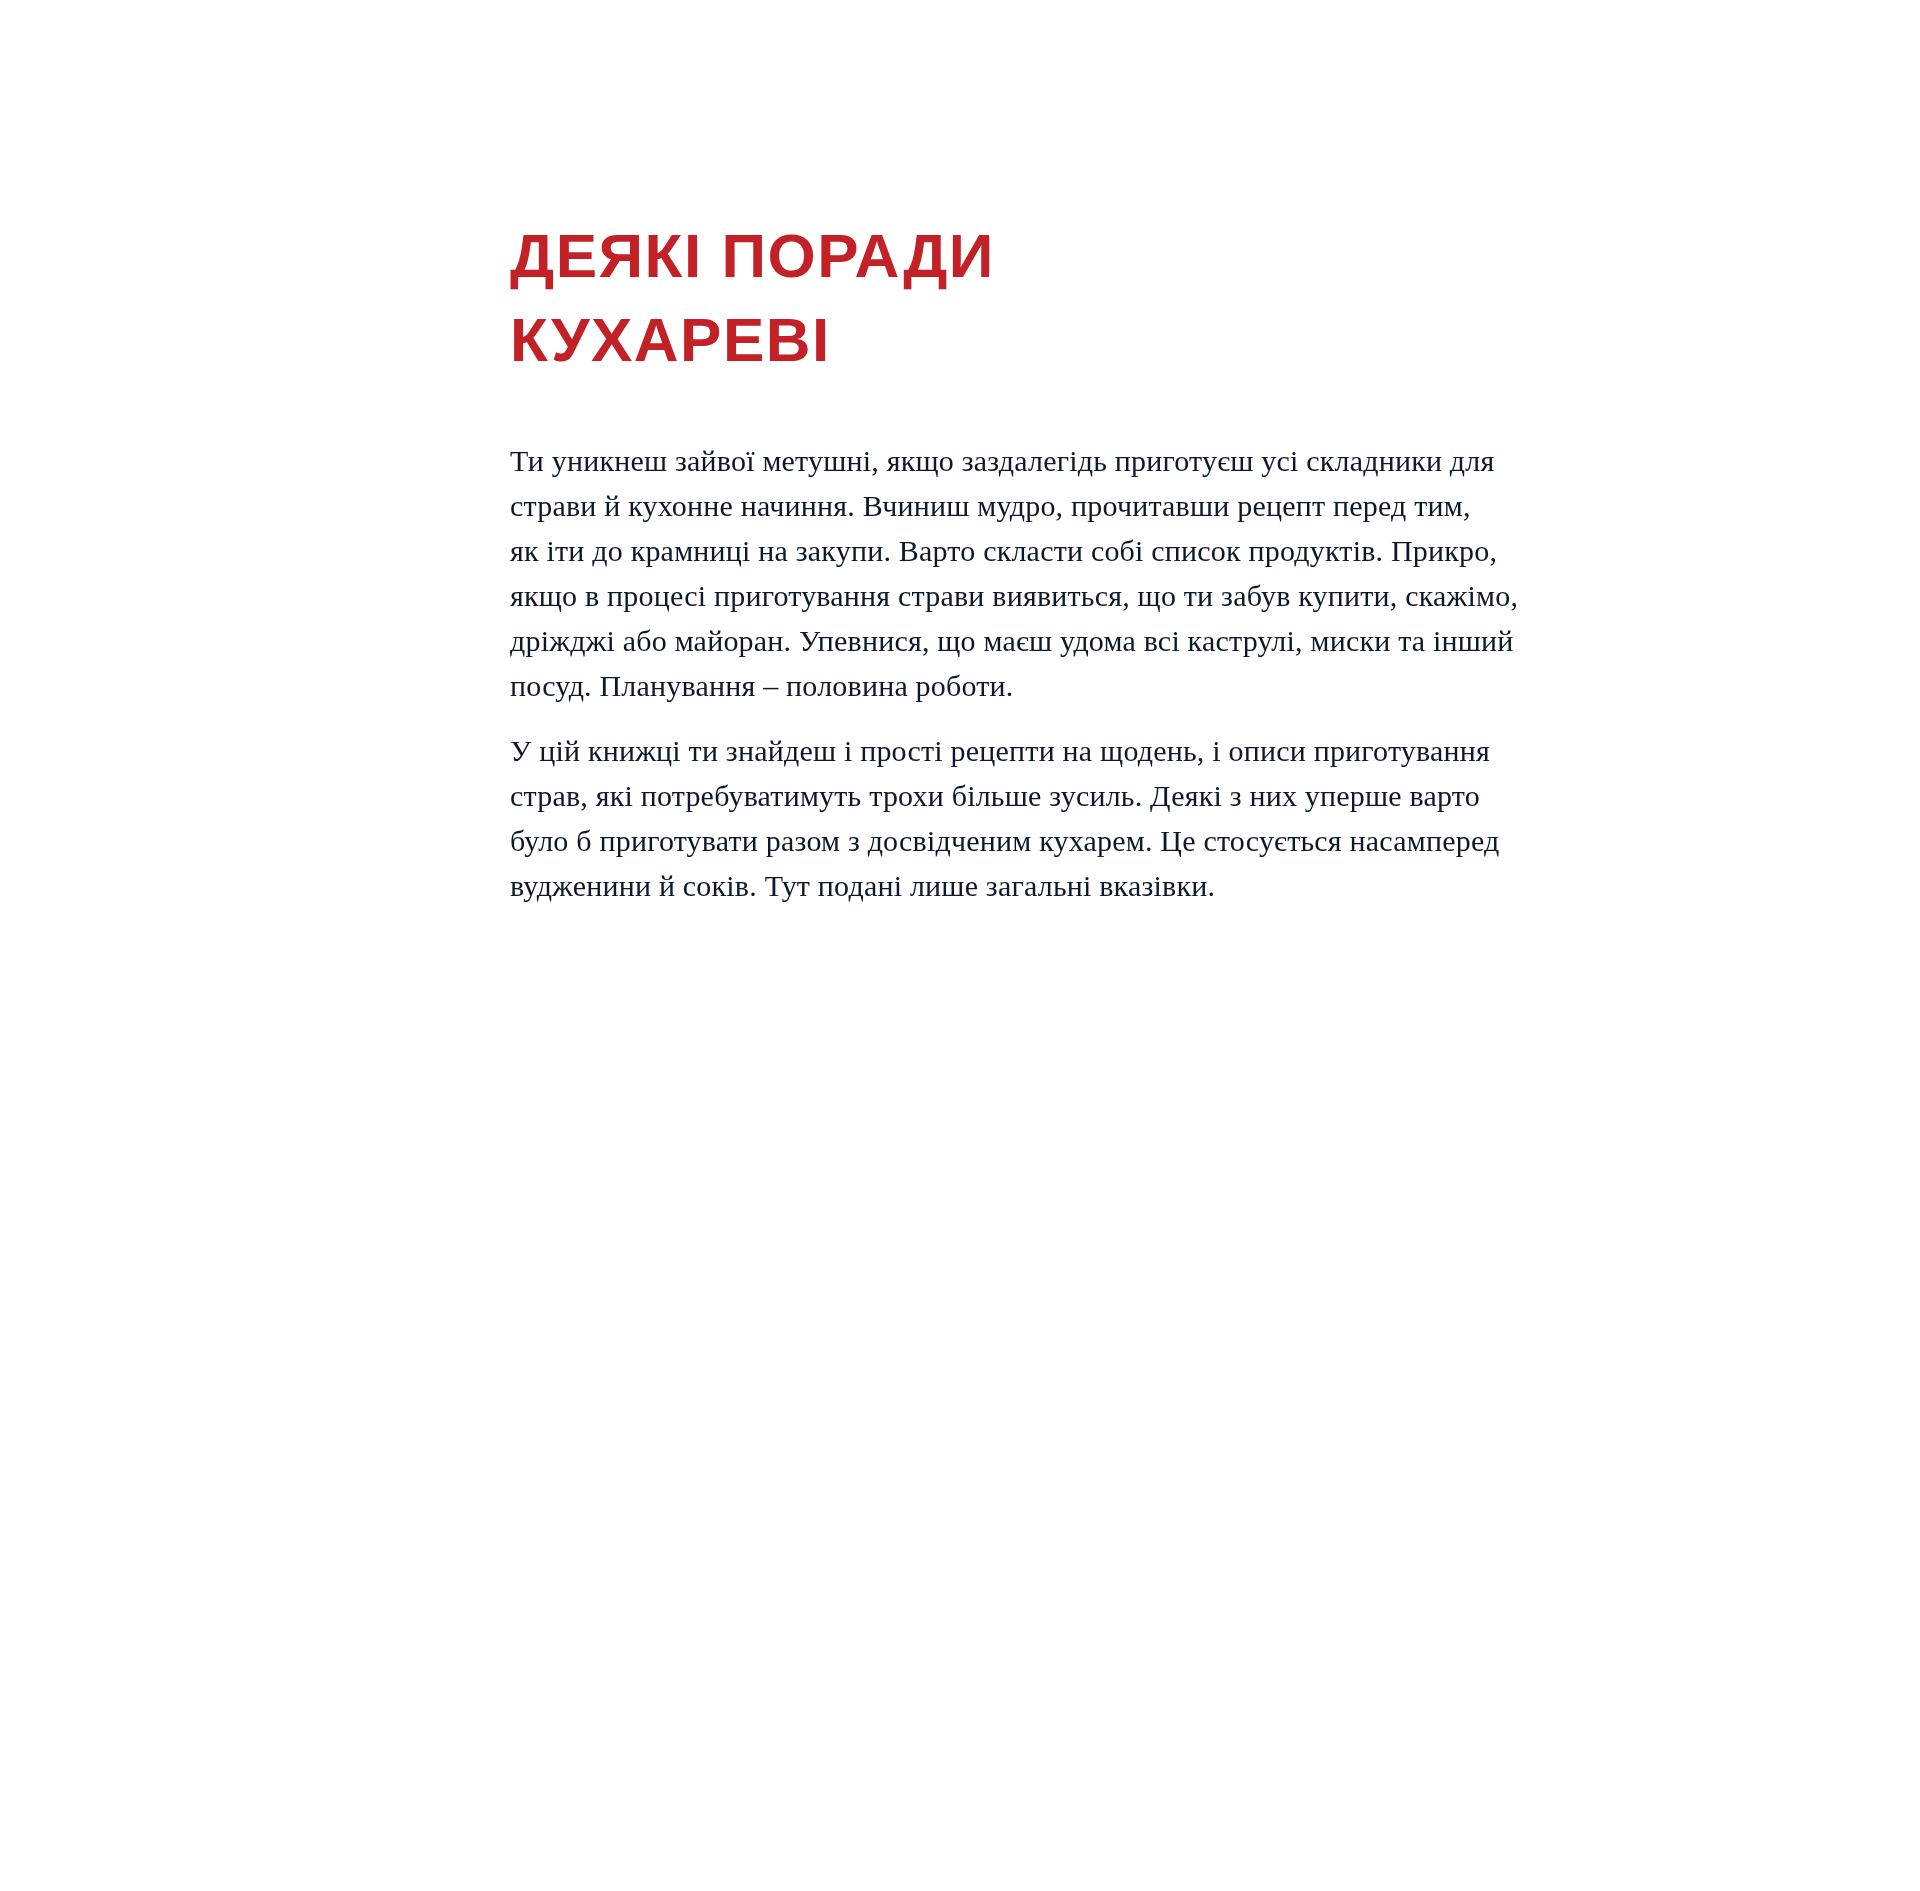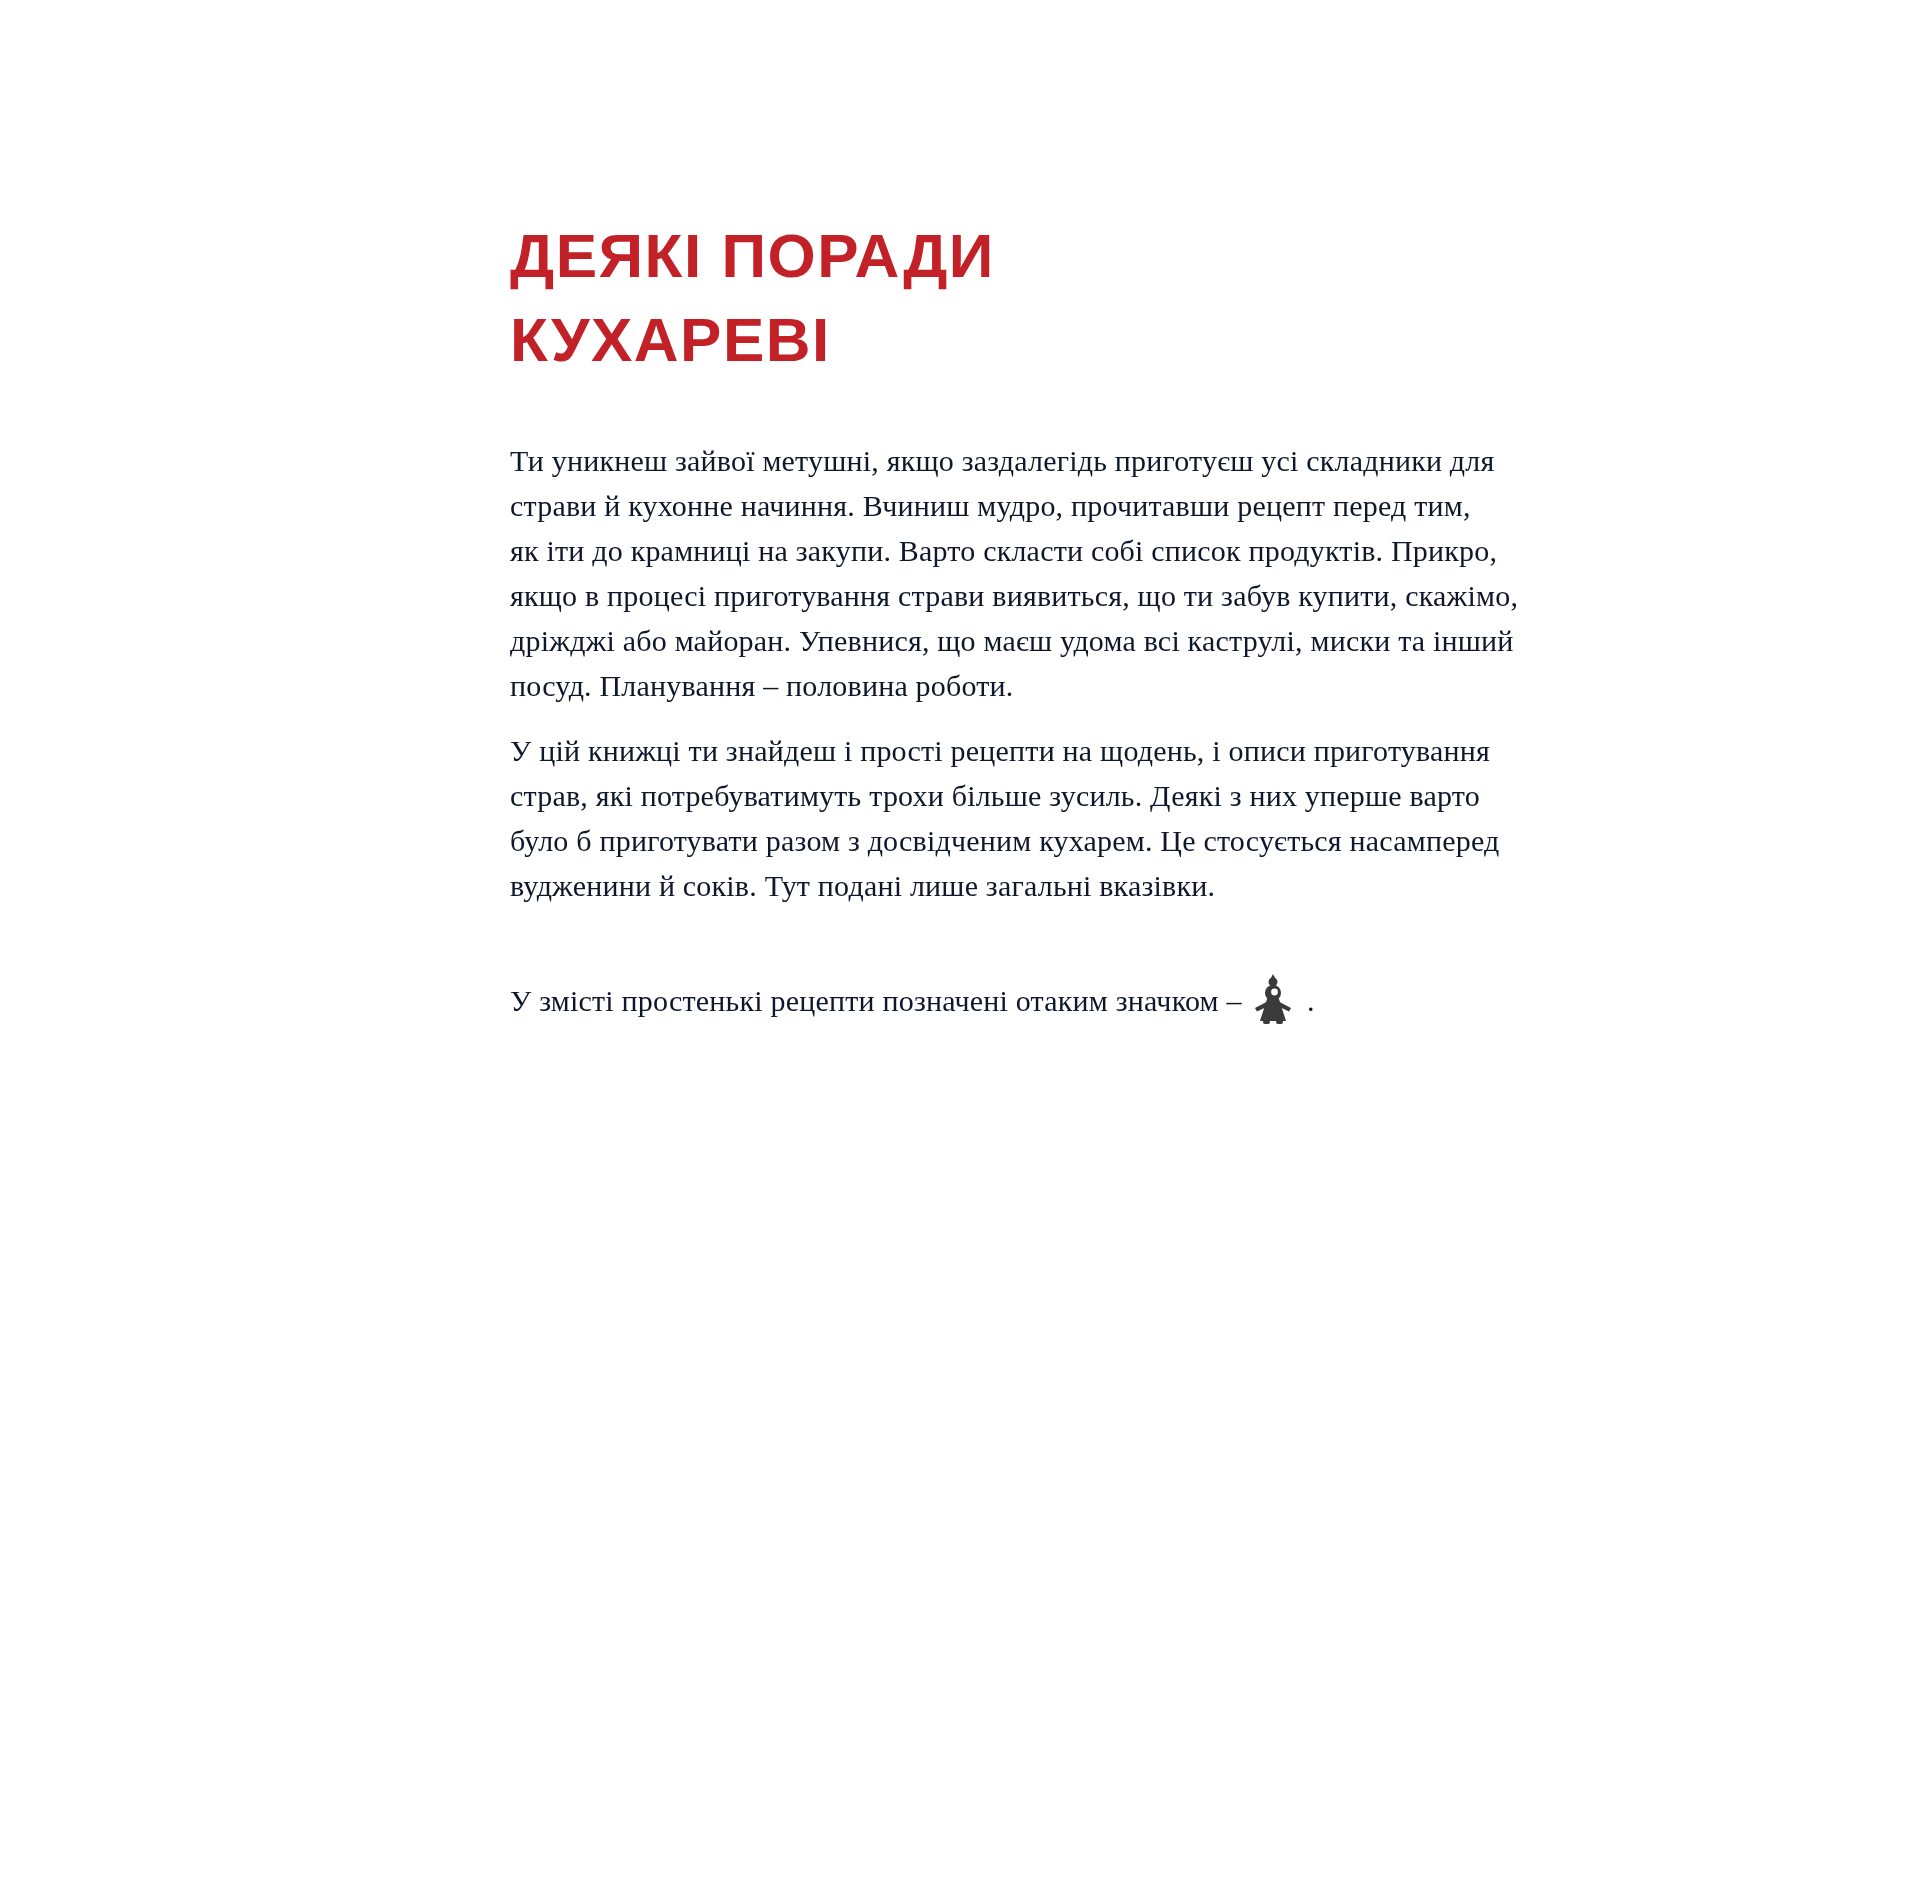--- a/index.html
+++ b/index.html
@@ -77,38 +77,19 @@
 дріжджі або майоран. Упевнися, що маєш удома всі каструлі, миски та інший
 посуд. Планування – половина роботи.</p>
 
 
       <p>У цій книжці ти знайдеш і прості рецепти на щодень, і описи приготування
 страв, які потребуватимуть трохи більше зусиль. Деякі з них уперше варто
 було б приготувати разом з досвідченим кухарем. Це стосується насамперед
 вудженини й соків. Тут подані лише загальні вказівки.</p>
 
 
-      <p class="icon-line">
-        <span>У змісті простенькі рецепти позначені отаким значком – </span><span class="inline-icon"><svg width="40" height="52" viewBox="0 0 40 52" xmlns="http://www.w3.org/2000/svg" fill="#3a3a3a">
-
-            <path d="M20 1 L23 7 L17 7 Z"></path>
-            <circle cx="20" cy="9" r="4.5"></circle>
-
-            <circle cx="20" cy="20" r="8"></circle>
-
-            <circle cx="21.5" cy="19" r="3.4" fill="#ffffff"></circle>
-
-            <path d="M14 26 L26 26 L33 48 L7 48 Z"></path>
-
-            <path d="M13.5 29 L2 35 L4 38.5 L14.5 33.5 Z"></path>
-            <path d="M26.5 29 L38 35 L36 38.5 L25.5 33.5 Z"></path>
-
-            <rect x="10" y="47" width="7" height="4" rx="2"></rect>
-            <rect x="23" y="47" width="7" height="4" rx="2"></rect>
-          </svg></span><span> .</span>
-      </p>
 
 
 
 
     </div>
   </div>
 </div>
 
 </body></html>

